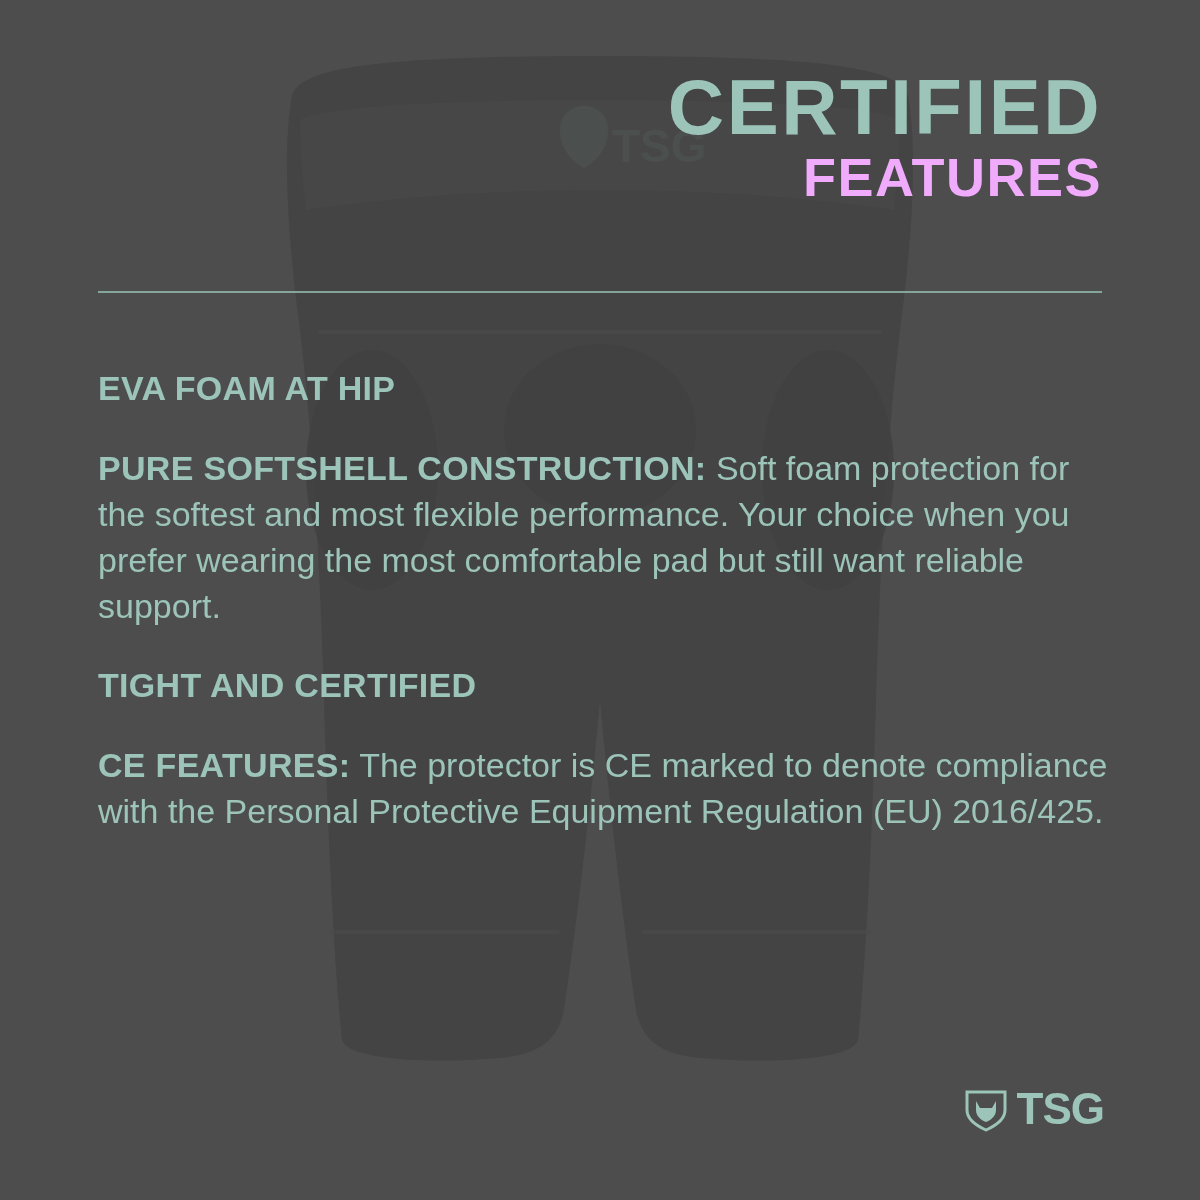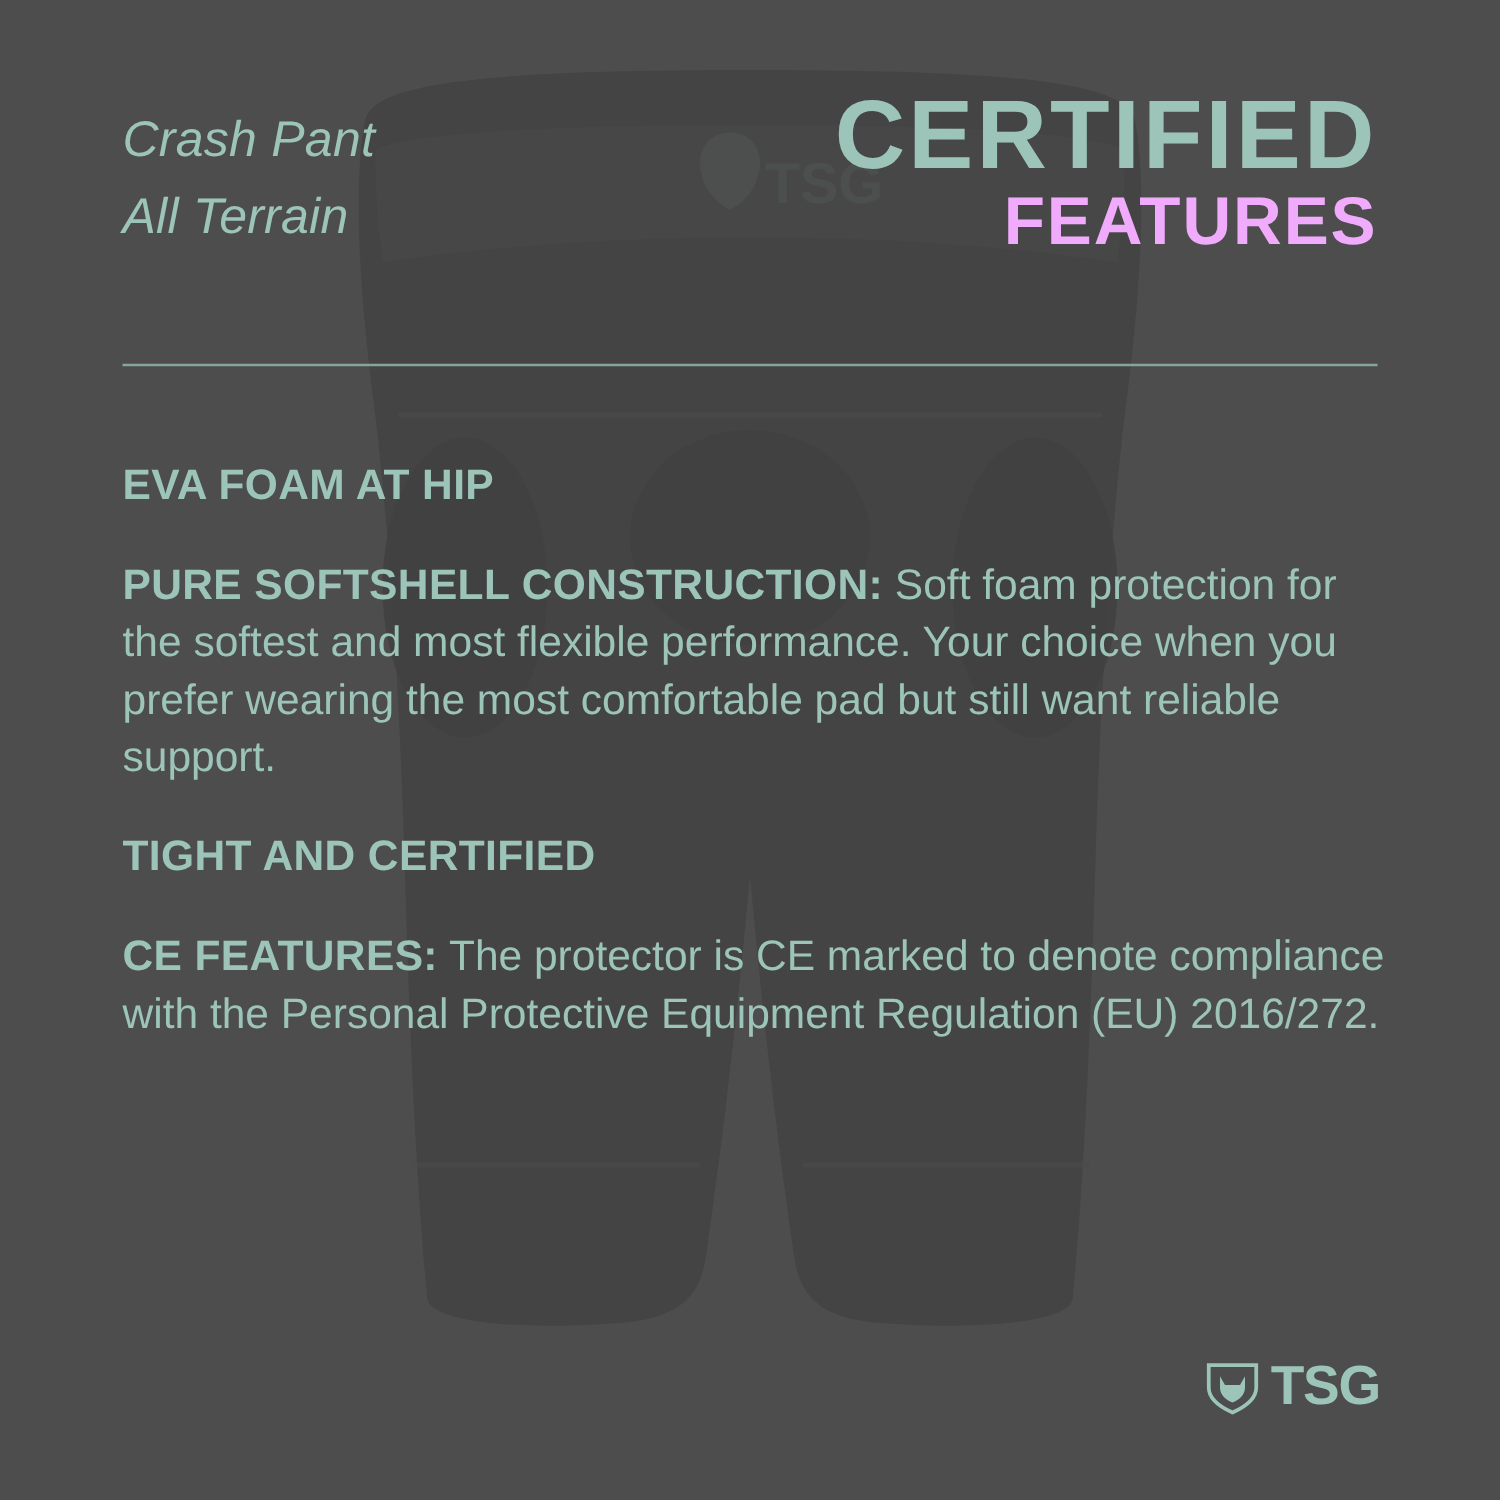--- a/index.html
+++ b/index.html
@@ -158,44 +158,40 @@
       <rect x="330" y="930" width="230" height="4" rx="2"></rect>
       <rect x="642" y="930" width="230" height="4" rx="2"></rect>
     </g>
     <g fill="#555f59" opacity="0.35">
       <path d="M560 130 c0 -14 10 -24 24 -24 c14 0 24 10 24 24 c0 18 -12 32 -24 38 c-12 -6 -24 -20 -24 -38 z"></path>
       <text x="612" y="162" font-family="Liberation Sans, sans-serif" font-size="46" font-weight="bold" fill="#555f59">TSG</text>
     </g>
   </svg>
 
   <div class="header">
-    <div class="product-name">
-      <span>Crash Pant</span>
-      <span class="line2">All Terrain</span>
-    </div>
     <div class="title-block">
       <span class="title-main">CERTIFIED</span>
       <span class="title-sub">FEATURES</span>
     </div>
   </div>
 
   <div class="divider"></div>
 
   <div class="features">
     <p class="feature short">
       <span class="lead">EVA FOAM AT HIP</span><span class="body"></span>
     </p>
     <p class="feature">
       <span class="lead">PURE SOFTSHELL CONSTRUCTION:</span><span class="body"> Soft foam protection for the softest and most flexible performance. Your choice when you prefer wearing the most comfortable pad but still want reliable support.</span>
     </p>
     <p class="feature short">
       <span class="lead">TIGHT AND CERTIFIED</span><span class="body"></span>
     </p>
     <p class="feature">
-      <span class="lead">CE FEATURES:</span><span class="body"> The protector is CE marked to denote compliance with the Personal Protective Equipment Regulation (EU) 2016/272.</span>
+      <span class="lead">CE FEATURES:</span><span class="body"> The protector is CE marked to denote compliance with the Personal Protective Equipment Regulation (EU) 2016/425.</span>
     </p>
   </div>
 
   <div class="brand">
     <svg width="46" height="46" viewBox="0 0 46 46" aria-hidden="true">
       <path d="M4 6 h38 v18 c0 10 -10 16 -19 20 C14 40 4 34 4 24 Z" fill="none" stroke="#9cc4b8" stroke-width="3"></path>
       <path d="M13 15 l4 7 h12 l4 -7 v9 c0 6 -5 10 -10 12 c-5 -2 -10 -6 -10 -12 z" fill="#9cc4b8"></path>
     </svg>
     <span class="brand-word">TSG</span>
   </div>

